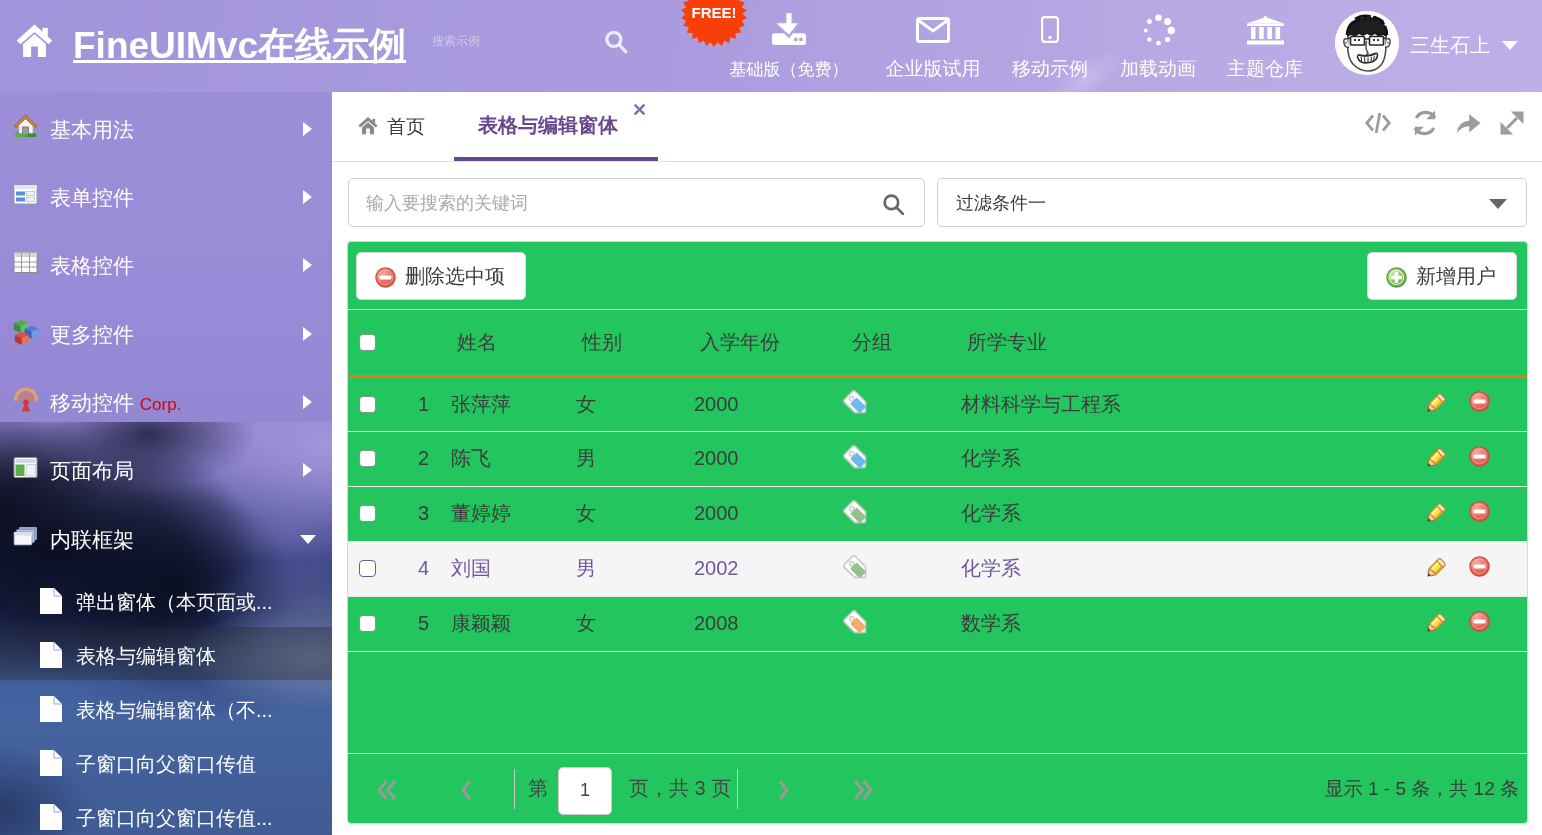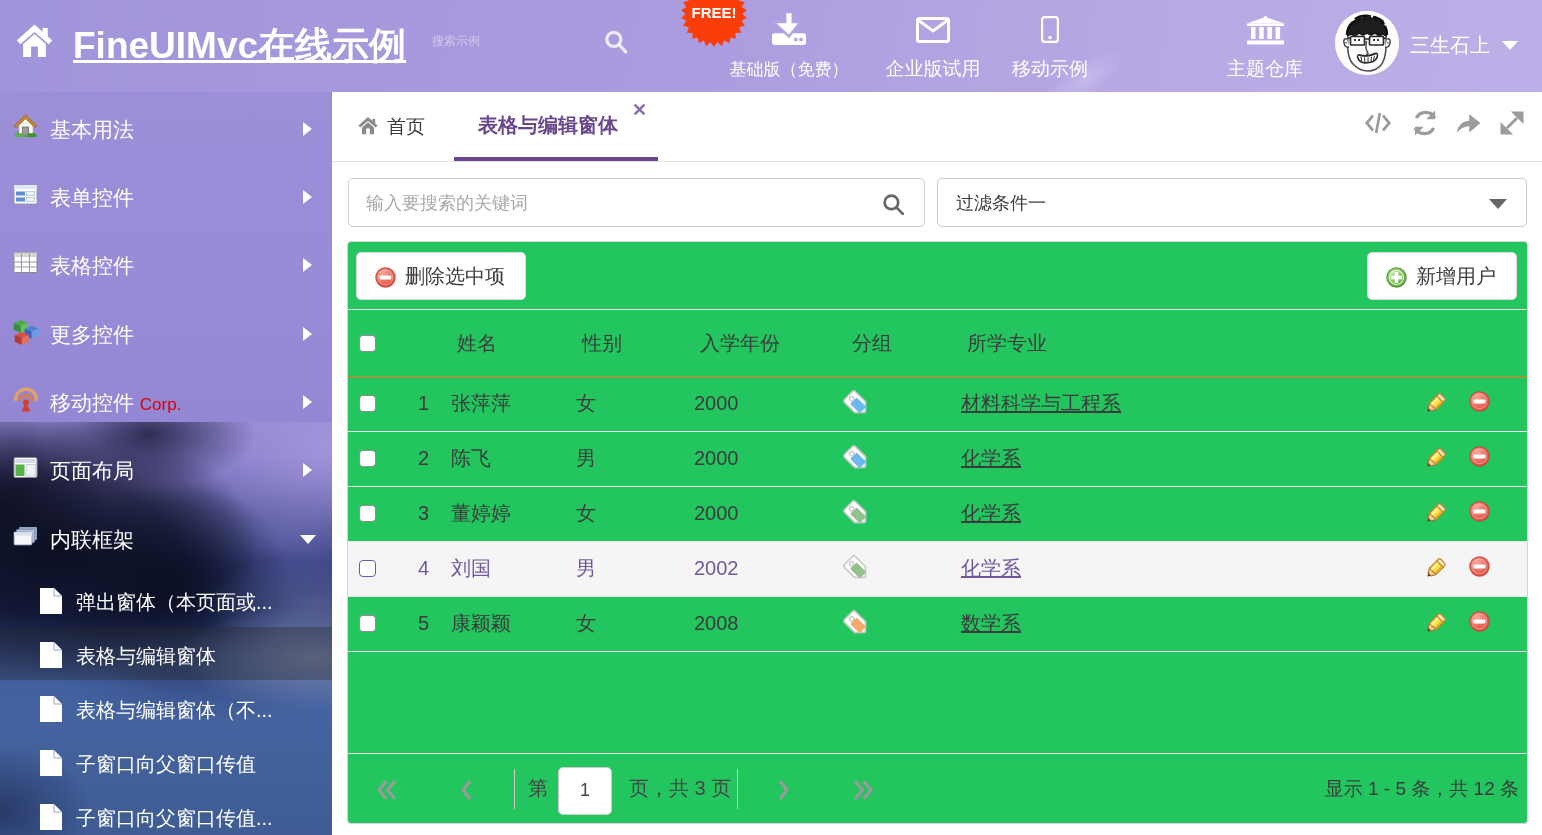--- a/index.html
+++ b/index.html
@@ -57,24 +57,24 @@
 #toolbar { position:absolute; left:0; top:0; width:1179px; height:68px; border-bottom:1px solid #e3e3e3; }
 .btn { position:absolute; top:10px; height:48px; border:1px solid #d9d9d9; border-radius:5px; background:#fff; font-size:20px; color:#3c3c3c; line-height:46px; }
 #btndel { left:8px; width:170px; }
 #btnadd { right:10px; width:150px; }
 .btn svg { vertical-align:-5px; margin:0 9px 0 18px; }
 
 table { position:absolute; left:0; top:69px; width:1179px; border-collapse:collapse; table-layout:fixed; }
 th,td { font-weight:normal; text-align:left; font-size:20px; color:#3c3c3c; padding:0; overflow:hidden; white-space:nowrap; }
 thead tr { height:65px; }
 tbody tr { height:55px; border-bottom:1px solid #e9e9e9; }
-thead th { border-bottom:1px solid #f97316; }
+thead th { border-bottom:3px solid #f97316; }
 tbody tr.sel { background:#f5f5f5; }
 tbody tr.sel td, tbody tr.sel td a { color:#70589f; }
-td a { color:#3c3c3c; text-decoration:underline; }
+td a { color:#3c3c3c; }
 .cnum { text-align:right; padding-right:11px; }
 .pl { padding-left:11px; }
 .hl { padding-left:17px; }
 .cbx { width:17px; height:17px; border:1px solid #8e8e8e; border-radius:4px; background:#fff; margin-left:11px; }
 tr.sel .cbx { border-color:#70589f; }
 
 #pager { position:absolute; left:0; top:511px; width:1179px; height:69px; border-top:1px solid #e0e0e0; }
 #pager .el { position:absolute; top:0; height:69px; line-height:69px; color:#888; font-size:20px; }
 .tag { display:inline-block; width:26px; height:26px; vertical-align:-7px; margin-left:-2px; overflow:visible; }
 .cblue { --tagc:#6cb9f0; } .cgreen { --tagc:#93c08b; } .corange { --tagc:#f3ab6d; }
@@ -187,20 +187,35 @@
       <path d="M2 3 L17 14 L32 3" fill="none" stroke="#fff" stroke-width="3"></path>
     </svg>
   </div>
   <div class="hitem" style="left:975px">
       <div class="hlabel">移动示例</div>
     <svg class="hicon" style="margin-left:-9px;top:16px" width="18" height="27" viewBox="0 0 18 27">
       <rect x="1" y="1" width="16" height="25" rx="3" fill="none" stroke="#fff" stroke-width="2.4"></rect>
       <circle cx="9" cy="21.5" r="1.7" fill="#fff"></circle>
     </svg>
   </div>
+  <div class="hitem" style="left:1083px">
+      <div class="hlabel">加载动画</div>
+    <svg class="hicon" style="margin-left:-16px;top:14px" width="33" height="32" viewBox="0 0 33 32">
+      <g fill="#fff">
+      <circle cx="16.5" cy="3.8" r="3.3"></circle>
+          <circle cx="25.6" cy="7.5" r="3.5"></circle>
+          <circle cx="29.3" cy="16.5" r="3.7"></circle>
+      <circle cx="25.6" cy="25.5" r="2.6"></circle>
+          <circle cx="16.5" cy="29.2" r="2.4"></circle>
+      <circle cx="7.4" cy="25.5" r="2.2"></circle>
+          <circle cx="3.7" cy="16.5" r="2.0"></circle>
+      <circle cx="7.4" cy="7.5" r="2.5"></circle>
+      </g>
+    </svg>
+  </div>
   <div class="hitem" style="left:1190px">
       <div class="hlabel">主题仓库</div>
     <svg class="hicon" style="margin-left:-18px;top:16px" width="37" height="29" viewBox="0 0 37 29">
       <circle cx="18.5" cy="1.8" r="1.8" fill="#fff"></circle>
         <path d="M18.5 1 L37 7.5 L0 7.5 Z" fill="#fff"></path>
       <rect x="0" y="7.5" width="37" height="2.5" fill="#fff"></rect>
       <rect x="4" y="11" width="4.5" height="12" fill="#fff"></rect>
         <rect x="12.2" y="11" width="4.5" height="12" fill="#fff"></rect>
       <rect x="20.4" y="11" width="4.5" height="12" fill="#fff"></rect>
         <rect x="28.6" y="11" width="4.5" height="12" fill="#fff"></rect>

